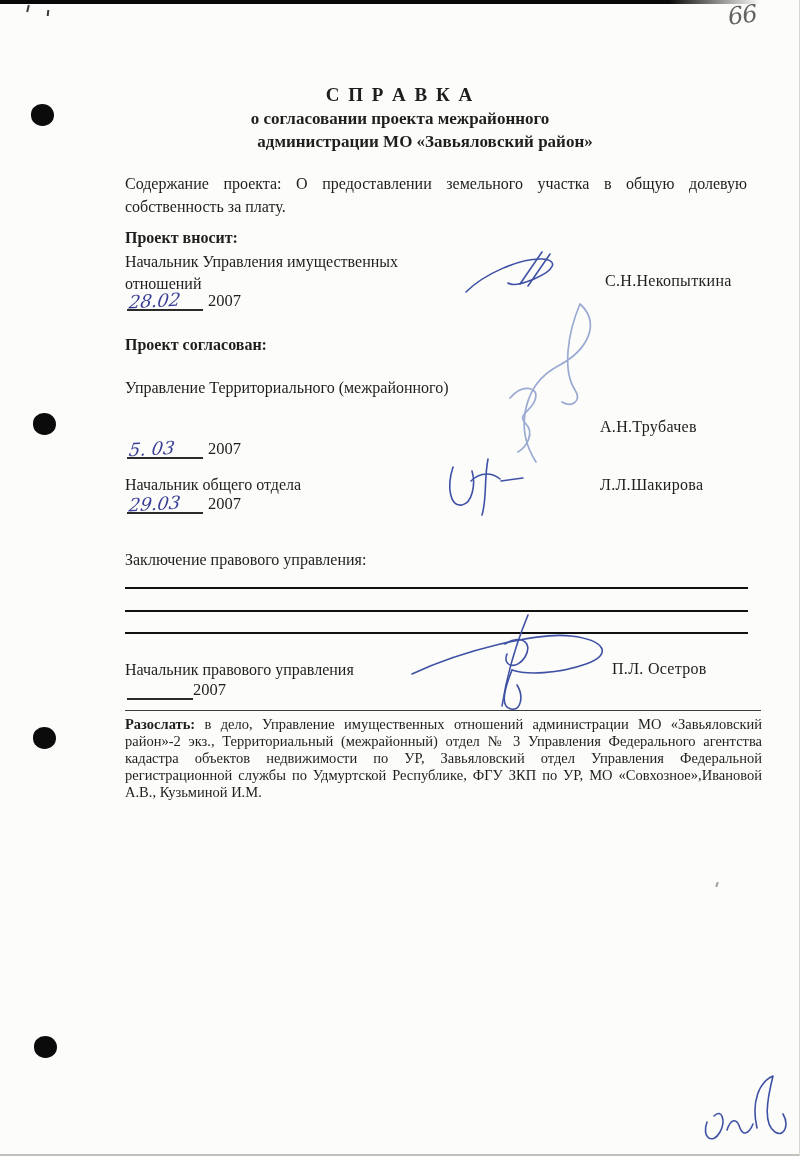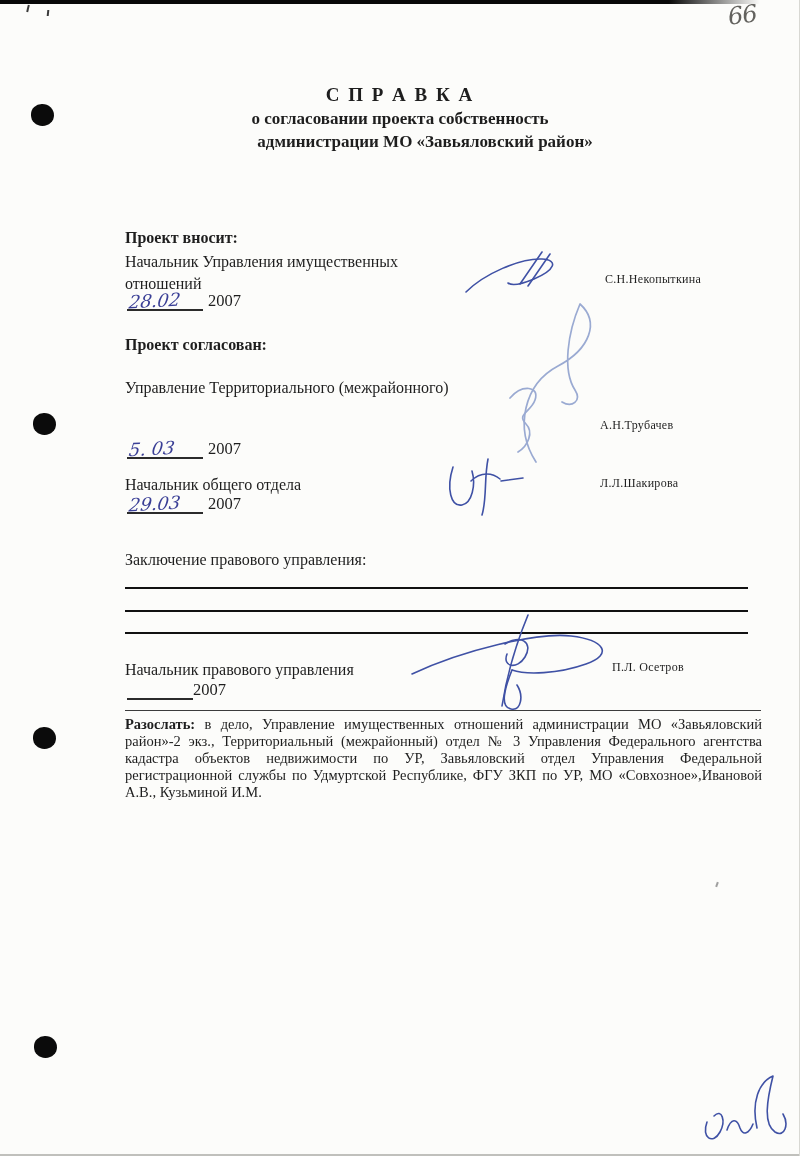--- a/index.html
+++ b/index.html
@@ -27,21 +27,21 @@
   
   .abs{position:absolute;}
   .ctr{left:0;width:800px;text-align:center;}
   .title{top:84px;font-weight:bold;font-size:19px;letter-spacing:2px;}
   .sub1{top:109px;font-weight:bold;font-size:17px;}
   .sub2{top:132px;font-weight:bold;font-size:17px;padding-left:25px;}
   .body-par{left:125px;top:172px;width:622px;font-size:16px;line-height:23px;
     text-align:justify;text-align-last:left;}
   .lbl{left:125px;font-weight:bold;font-size:16px;}
   .role{left:125px;font-size:16px;line-height:22px;}
-  .name{font-size:12px;letter-spacing:.3px;}
+  .name{font-size:16px;letter-spacing:.3px;}
   .dateline{font-size:16.5px;height:24px;}
   .hw-line{display:inline-block;width:76px;border-bottom:2px solid #2b2b2b;height:20px;vertical-align:bottom;}
   .hw{display:inline-block;font-family:"DejaVu Serif",serif;font-style:italic;font-size:18px;
     color:#3a3f96;transform:rotate(-3deg) skewX(-10deg);position:relative;top:1px;left:2px;white-space:nowrap;}
   .yr{margin-left:5px;font-size:16.5px;}
   .rule{position:absolute;left:125px;width:623px;height:2px;background:#111;}
   .rule.r1{top:587px;} .rule.r2{top:610px;} .rule.r3{top:632px;}
   .rule.r4{top:710px;width:636px;height:1px;background:#3c3c3c;}
   .dist{left:125px;top:716px;width:637px;font-size:14.5px;line-height:17px;
     text-align:justify;text-align-last:left;}
@@ -62,23 +62,24 @@
   <div class="tick t1"></div>
   <div class="tick t2"></div>
   <div class="speck"></div>
   <div class="punch p1"></div>
   <div class="punch p2"></div>
   <div class="punch p3"></div>
   <div class="punch p4"></div>
   <div class="pageno">66</div>
 
   <div class="abs ctr title">С П Р А В К А</div>
-  <div class="abs ctr sub1">о согласовании проекта собственность</div>
+  <div class="abs ctr sub1">о согласовании проекта межрайонного</div>
   <div class="abs ctr sub2">администрации МО «Завьяловский район»</div>
 
+  <div class="abs body-par">Содержание проекта: О предоставлении земельного участка в общую долевую собственность за плату.</div>
 
   <div class="abs lbl" style="top:229px">Проект вносит:</div>
   <div class="abs role" style="top:251px">Начальник Управления имущественных</div>
   <div class="abs role" style="top:273px">отношений</div>
   <div class="abs dateline" style="left:127px;top:289px">
     <span class="hw-line"><span class="hw">28.02</span></span><span class="yr">2007</span>
   </div>
   <svg class="sig" style="left:462px;top:248px" width="115" height="58" viewBox="0 0 115 58">
     <path class="ink" d="M4 44 C22 26 58 10 80 11 C97 12 93 22 72 31 C60 36 50 38 46 35"></path>
     <path class="ink" d="M58 36 L80 4"></path>

